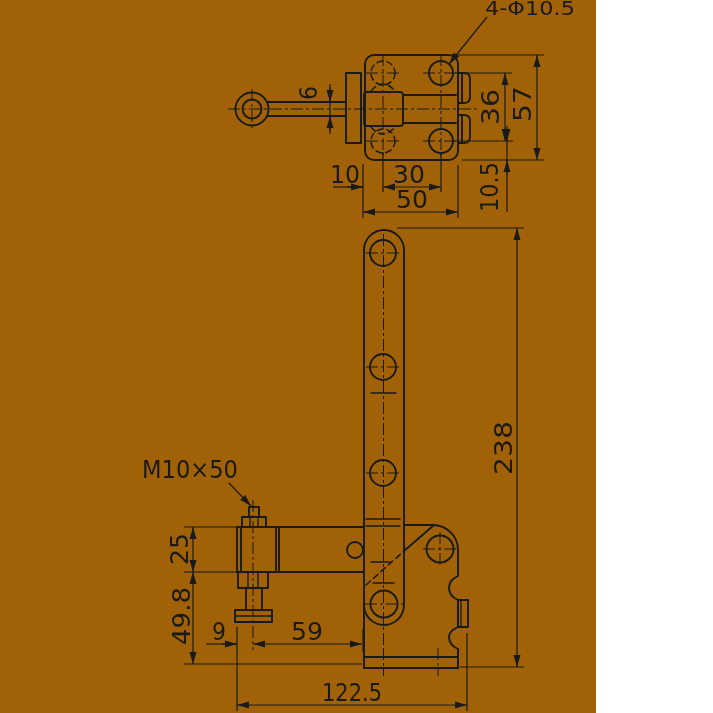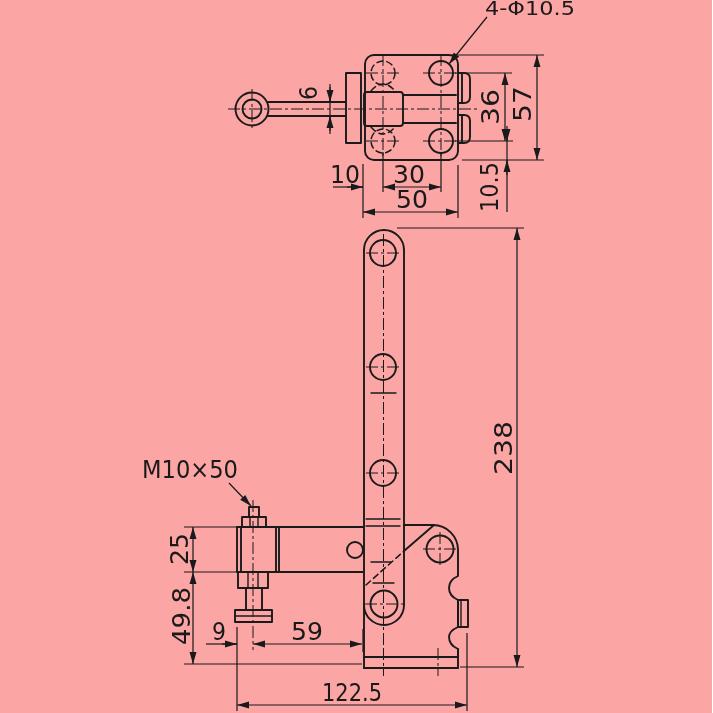--- a/index.html
+++ b/index.html
@@ -1,16 +1,16 @@
 <!DOCTYPE html>
 <html><head>
 <meta charset="utf-8">
 <style>
   html,body{margin:0;padding:0;background:#ffffff;}
-  .stage{width:712px;height:713px;position:relative;background:#fca5a5;overflow:hidden;}
+  .stage{width:596px;height:713px;position:relative;background:#a16207;overflow:hidden;}
   svg{display:block;}
   .obj{stroke:#1a1a1a;stroke-width:1.9;fill:none;stroke-linecap:round;stroke-linejoin:round;}
   .thin{stroke:#1a1a1a;stroke-width:1.4;fill:none;stroke-linecap:round;}
   .hid{stroke:#1a1a1a;stroke-width:1.5;fill:none;stroke-dasharray:6 4;stroke-linecap:round;}
   .cl{stroke:#1a1a1a;stroke-width:1;fill:none;stroke-dasharray:12 3 3 3;}
   .dim{stroke:#1a1a1a;stroke-width:1.2;fill:none;}
   text{font-family:"DejaVu Sans","Liberation Sans",sans-serif;fill:#1a1a1a;font-size:25px;}
   text.callout{font-size:20px;}
   text.leadtxt{font-size:24px;}
 </style>

